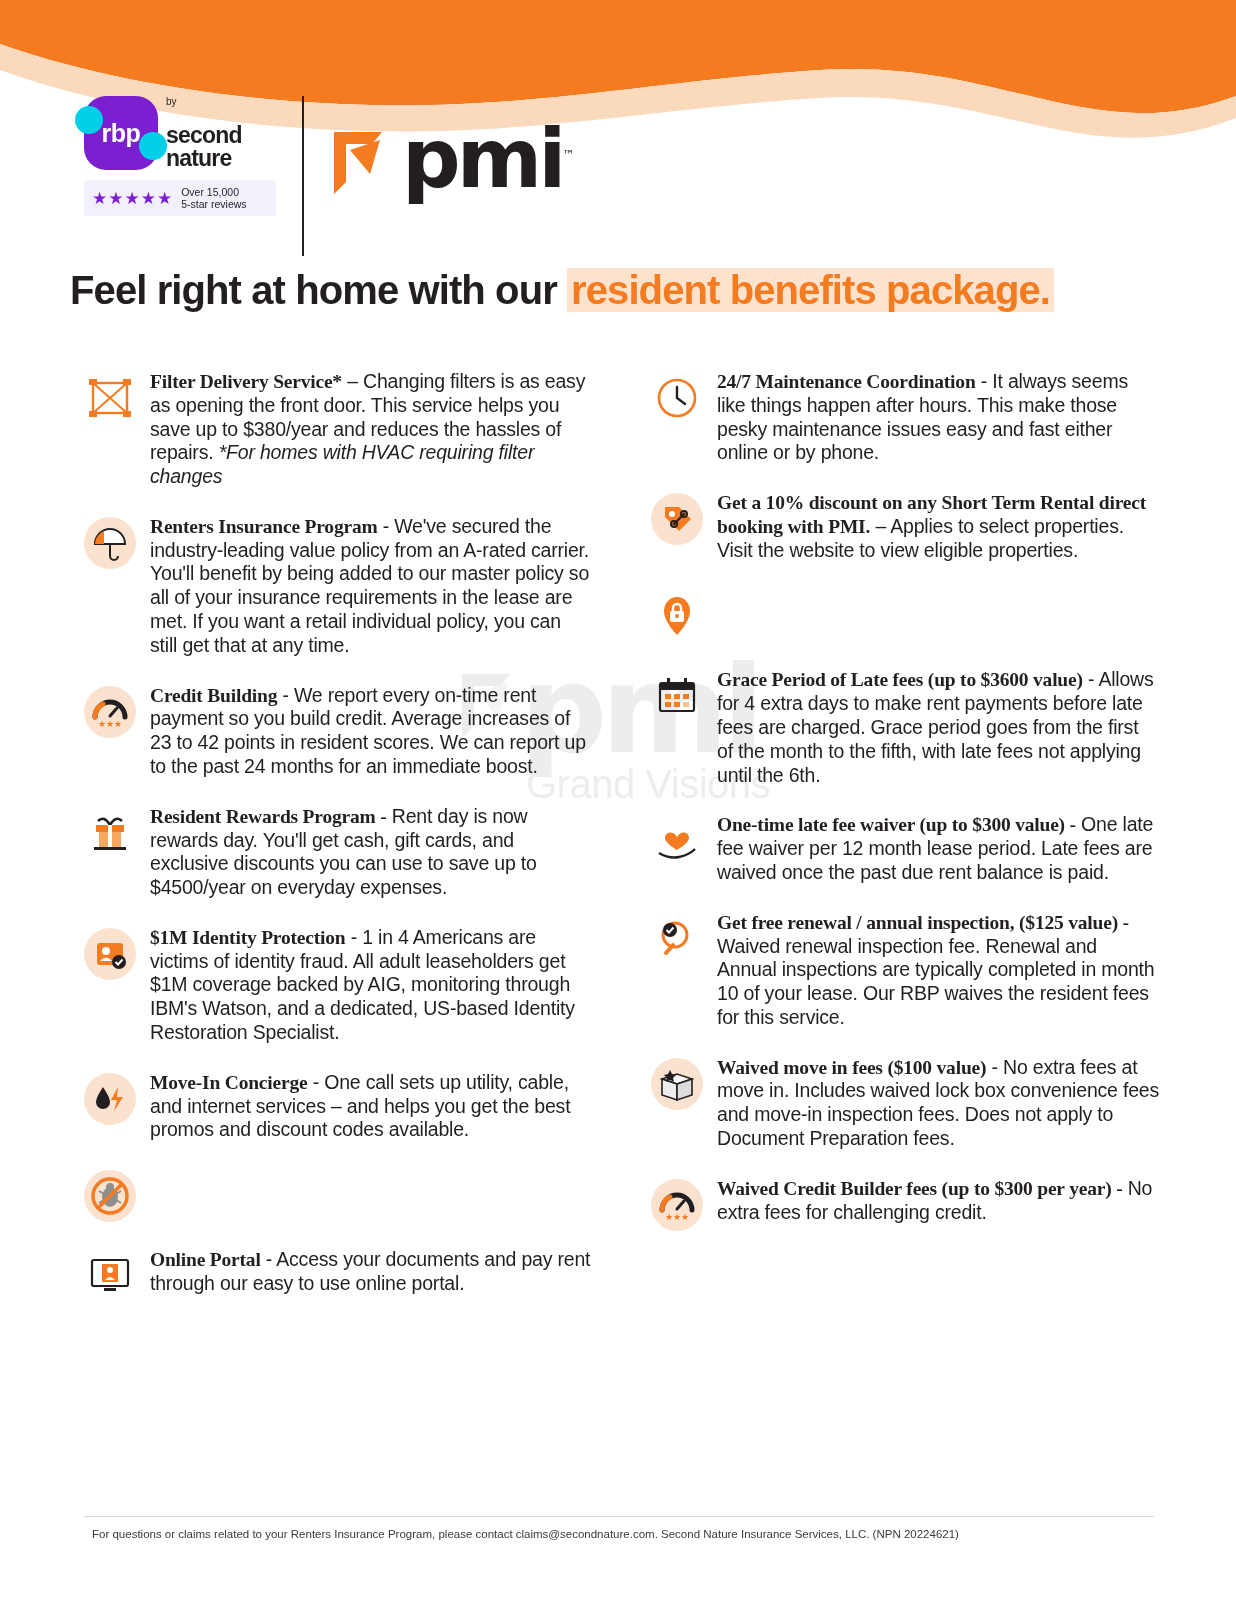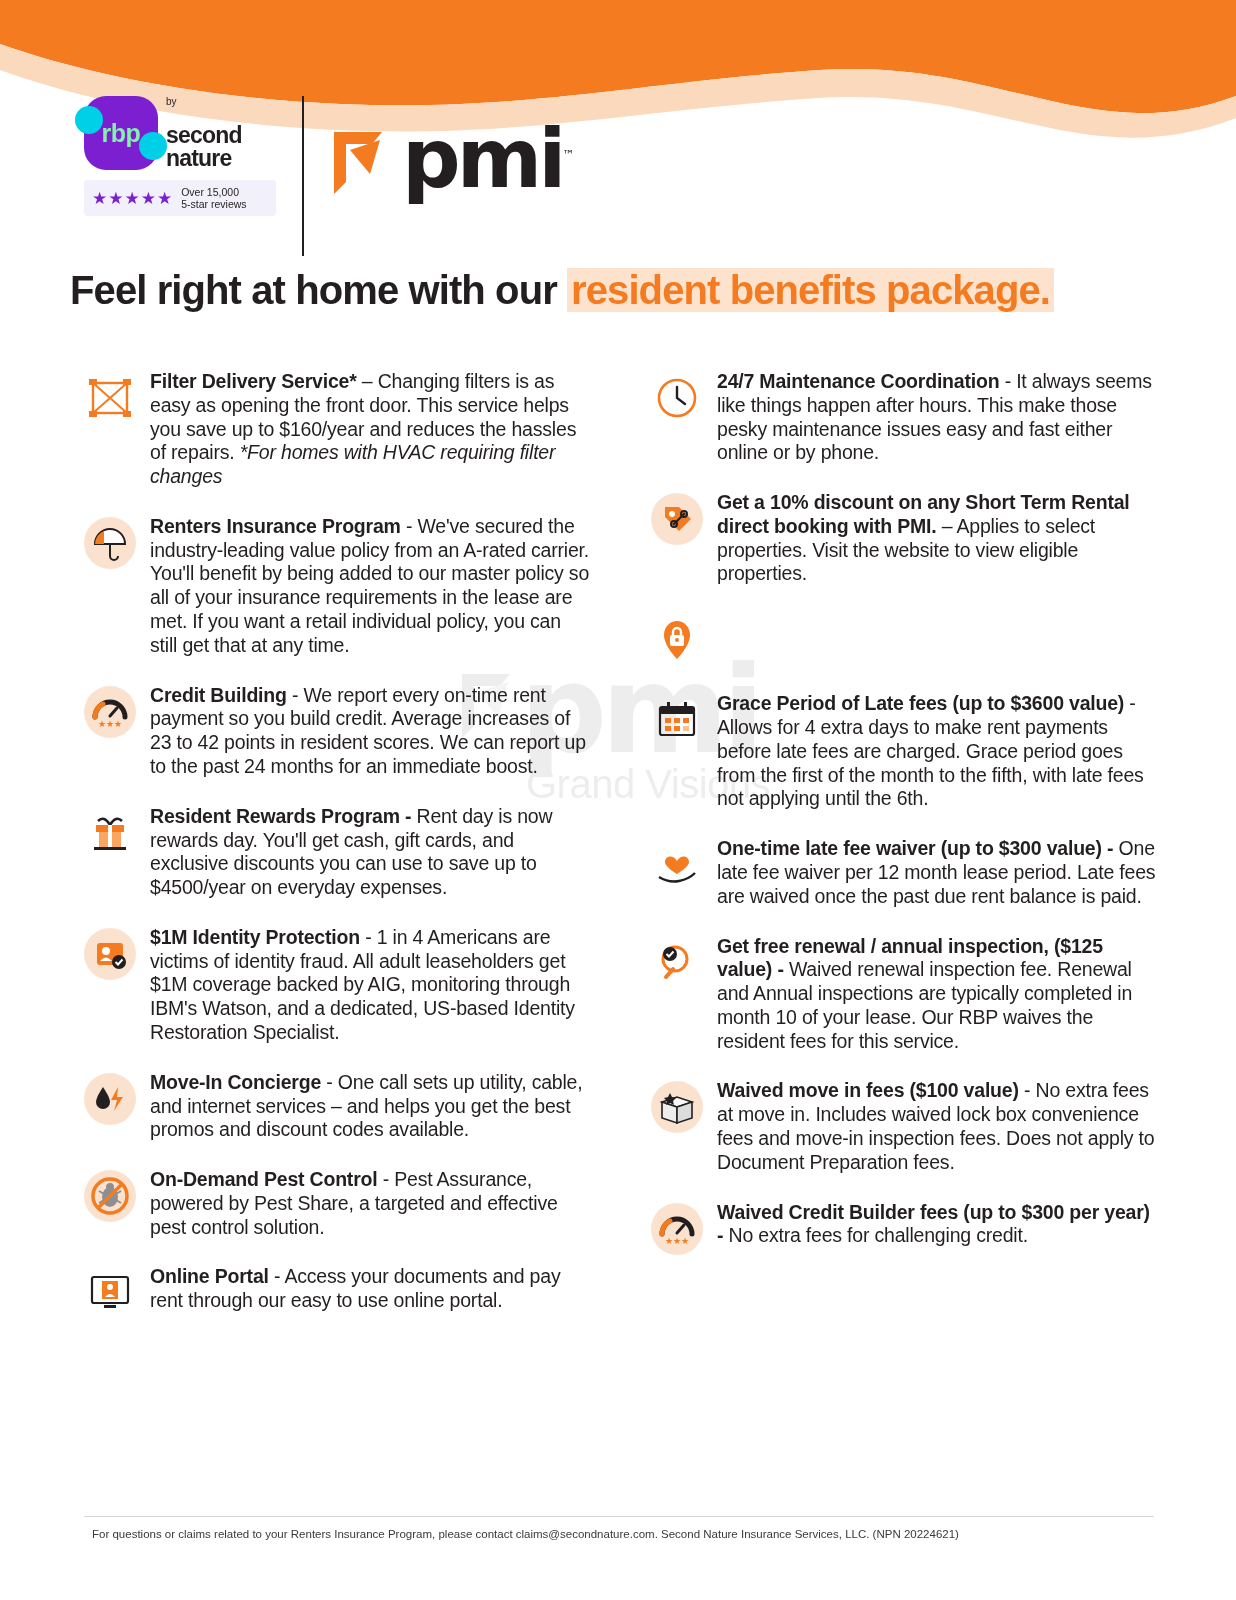--- a/index.html
+++ b/index.html
@@ -56,21 +56,21 @@
     border-radius: 14px;
   }
   .rbp-badge:before { width: 28px; height: 28px; left: -9px; top: 10px; }
   .rbp-badge:after  { width: 28px; height: 28px; right: -9px; bottom: 10px; }
   .rbp-text {
     position: absolute;
     inset: 0;
     display: flex;
     align-items: center;
     justify-content: center;
-    color: #86efac;
+    color: #ffffff;
     font-size: 25px;
     font-weight: bold;
     letter-spacing: -0.5px;
     z-index: 2;
   }
   .sn-logo { line-height: 1.0; }
   .sn-by { font-size: 10px; color: #231f20; margin-bottom: 17px; }
   .sn-name { font-size: 23px; font-weight: bold; color: #231f20; letter-spacing: -0.8px; }
   .stars-box {
     margin-top: 10px;
@@ -183,21 +183,21 @@
     width: 52px; height: 52px;
     position: relative;
     display: flex; align-items: center; justify-content: center;
   }
   .item-text {
     font-size: 19.5px;
     line-height: 1.22;
     color: #231f20;
     letter-spacing: -0.2px;
   }
-  .item-text b { font-weight: bold; }
+  .item-text b { font-weight: bold; font-family: Liberation Serif, serif; }
   .item-text i { font-style: italic; }
 
   
   .footer-rule {
     position: absolute;
     left: 84px; top: 1516px;
     width: 1070px; height: 1px;
     background: #d7d7d7;
     z-index: 3;
   }
@@ -281,21 +281,21 @@
               <rect x="6" y="8" width="34" height="30" fill="none" stroke="#f47b20" stroke-width="2.4"></rect>
               <path d="M6,8 L40,38 M40,8 L6,38" stroke="#f47b20" stroke-width="2"></path>
               <rect x="2" y="4" width="8" height="6" fill="#f47b20"></rect>
               <rect x="36" y="4" width="8" height="6" fill="#f47b20"></rect>
               <rect x="2" y="36" width="8" height="6" fill="#f47b20"></rect>
               <rect x="36" y="36" width="8" height="6" fill="#f47b20"></rect>
             </svg>
         </div>
       </div>
       <div class="item-text">
-        <b>Filter Delivery Service*</b><span> – Changing filters is as easy as opening the front door. This service helps you save up to $160/year and reduces the hassles of repairs. </span><i>*For homes with HVAC requiring filter changes</i>
+        <b>Filter Delivery Service*</b><span> – Changing filters is as easy as opening the front door. This service helps you save up to $380/year and reduces the hassles of repairs. </span><i>*For homes with HVAC requiring filter changes</i>
       </div>
     </div>
 
     <div class="item">
       <div class="icon-wrap">
         <div class="icon-badge">
           <svg width="36" height="36" viewBox="0 0 36 36">
               <path d="M3,19 A15,15 0 0 1 33,19 Z" fill="#ffffff" stroke="#231f20" stroke-width="2"></path>
               <path d="M18,19 V31 a4,4 0 0 0 8,0" fill="none" stroke="#231f20" stroke-width="2"></path>
               <path d="M3,19 A15,15 0 0 1 12,6 L12,19 Z" fill="#f47b20"></path>
@@ -375,23 +375,20 @@
       <div class="icon-wrap">
         <div class="icon-badge">
           <svg width="38" height="38" viewBox="0 0 38 38">
               <ellipse cx="19" cy="20" rx="8" ry="10" fill="#8f8f8f"></ellipse>
               <circle cx="19" cy="10" r="4" fill="#8f8f8f"></circle>
               <path d="M8,14 L13,17 M8,26 L13,23 M30,14 L25,17 M30,26 L25,23" stroke="#8f8f8f" stroke-width="2"></path>
               <circle cx="19" cy="19" r="17" fill="none" stroke="#f47b20" stroke-width="3.5"></circle>
               <path d="M7,31 L31,7" stroke="#f47b20" stroke-width="3.5"></path>
             </svg>
         </div>
-      </div>
-      <div class="item-text">
-        <b>On-Demand Pest Control</b><span> - Pest Assurance, powered by Pest Share, a targeted and effective pest control solution.</span>
       </div>
     </div>
 
     <div class="item">
       <div class="icon-wrap">
         <div class="icon-plain">
           <svg width="44" height="40" viewBox="0 0 44 40">
               <rect x="4" y="4" width="36" height="26" rx="2" fill="none" stroke="#231f20" stroke-width="2.2"></rect>
               <rect x="14" y="8" width="16" height="18" fill="#f47b20"></rect>
               <circle cx="22" cy="14" r="3" fill="#fff"></circle>

